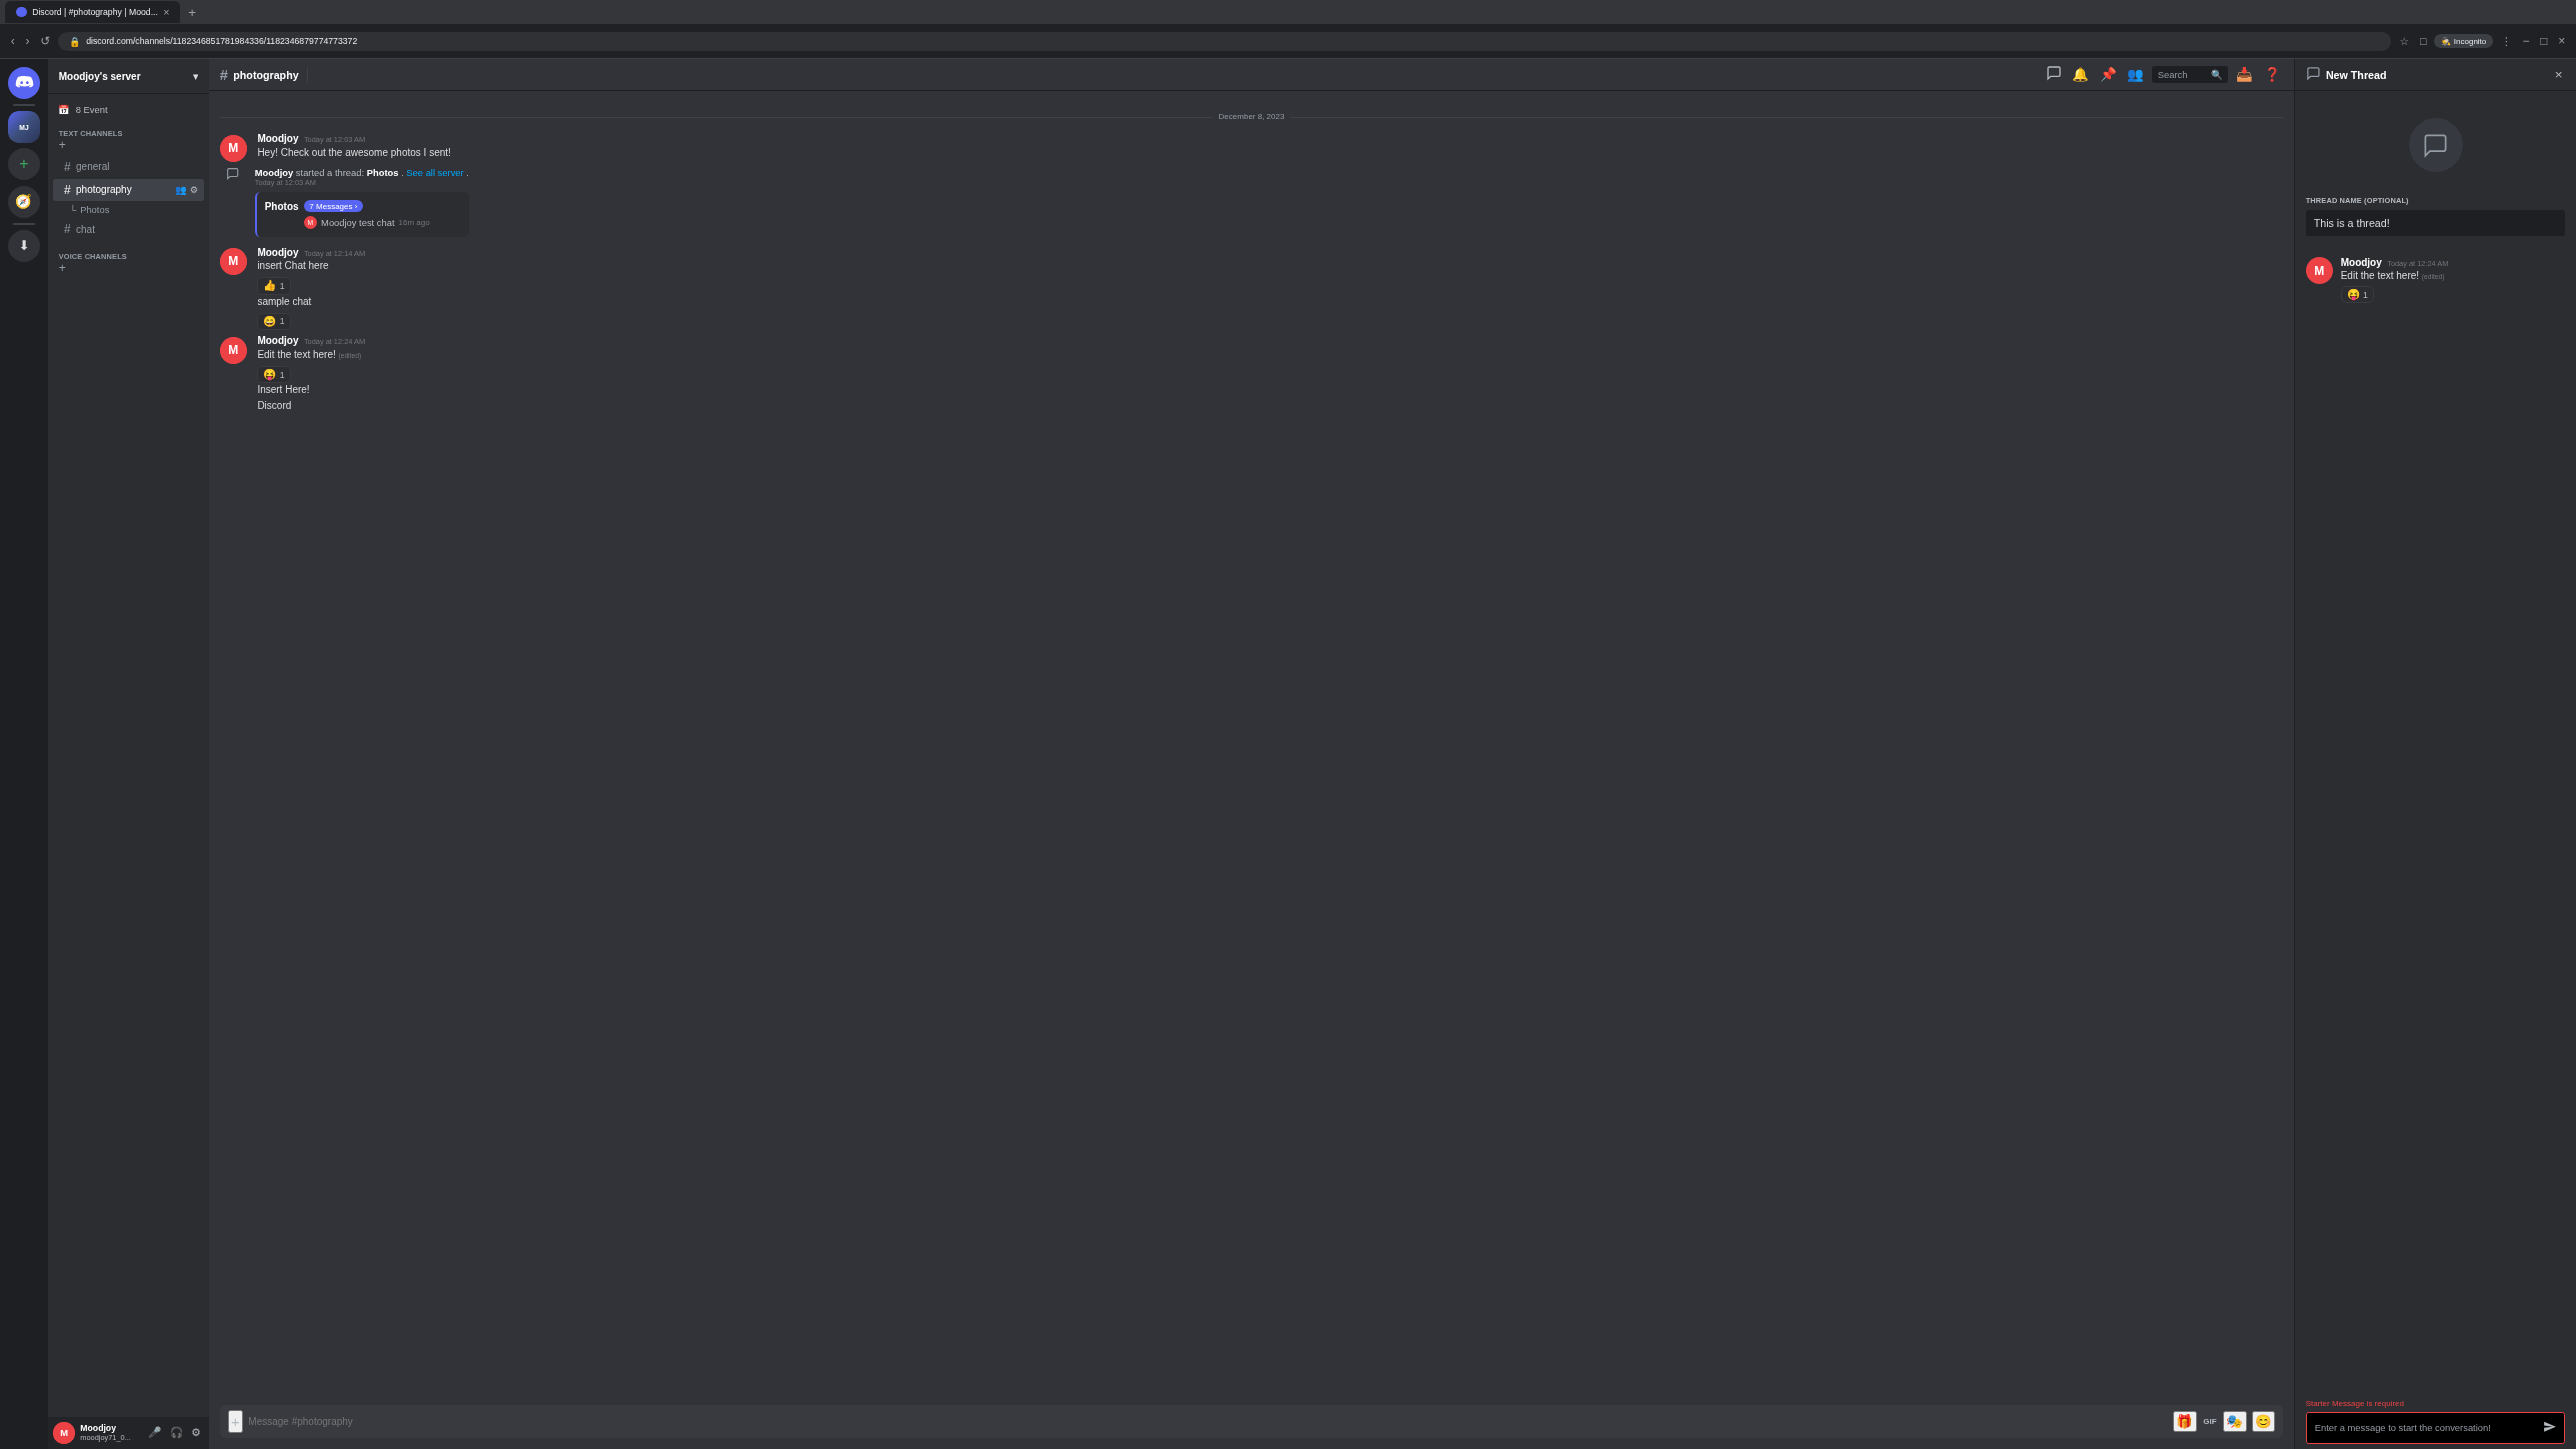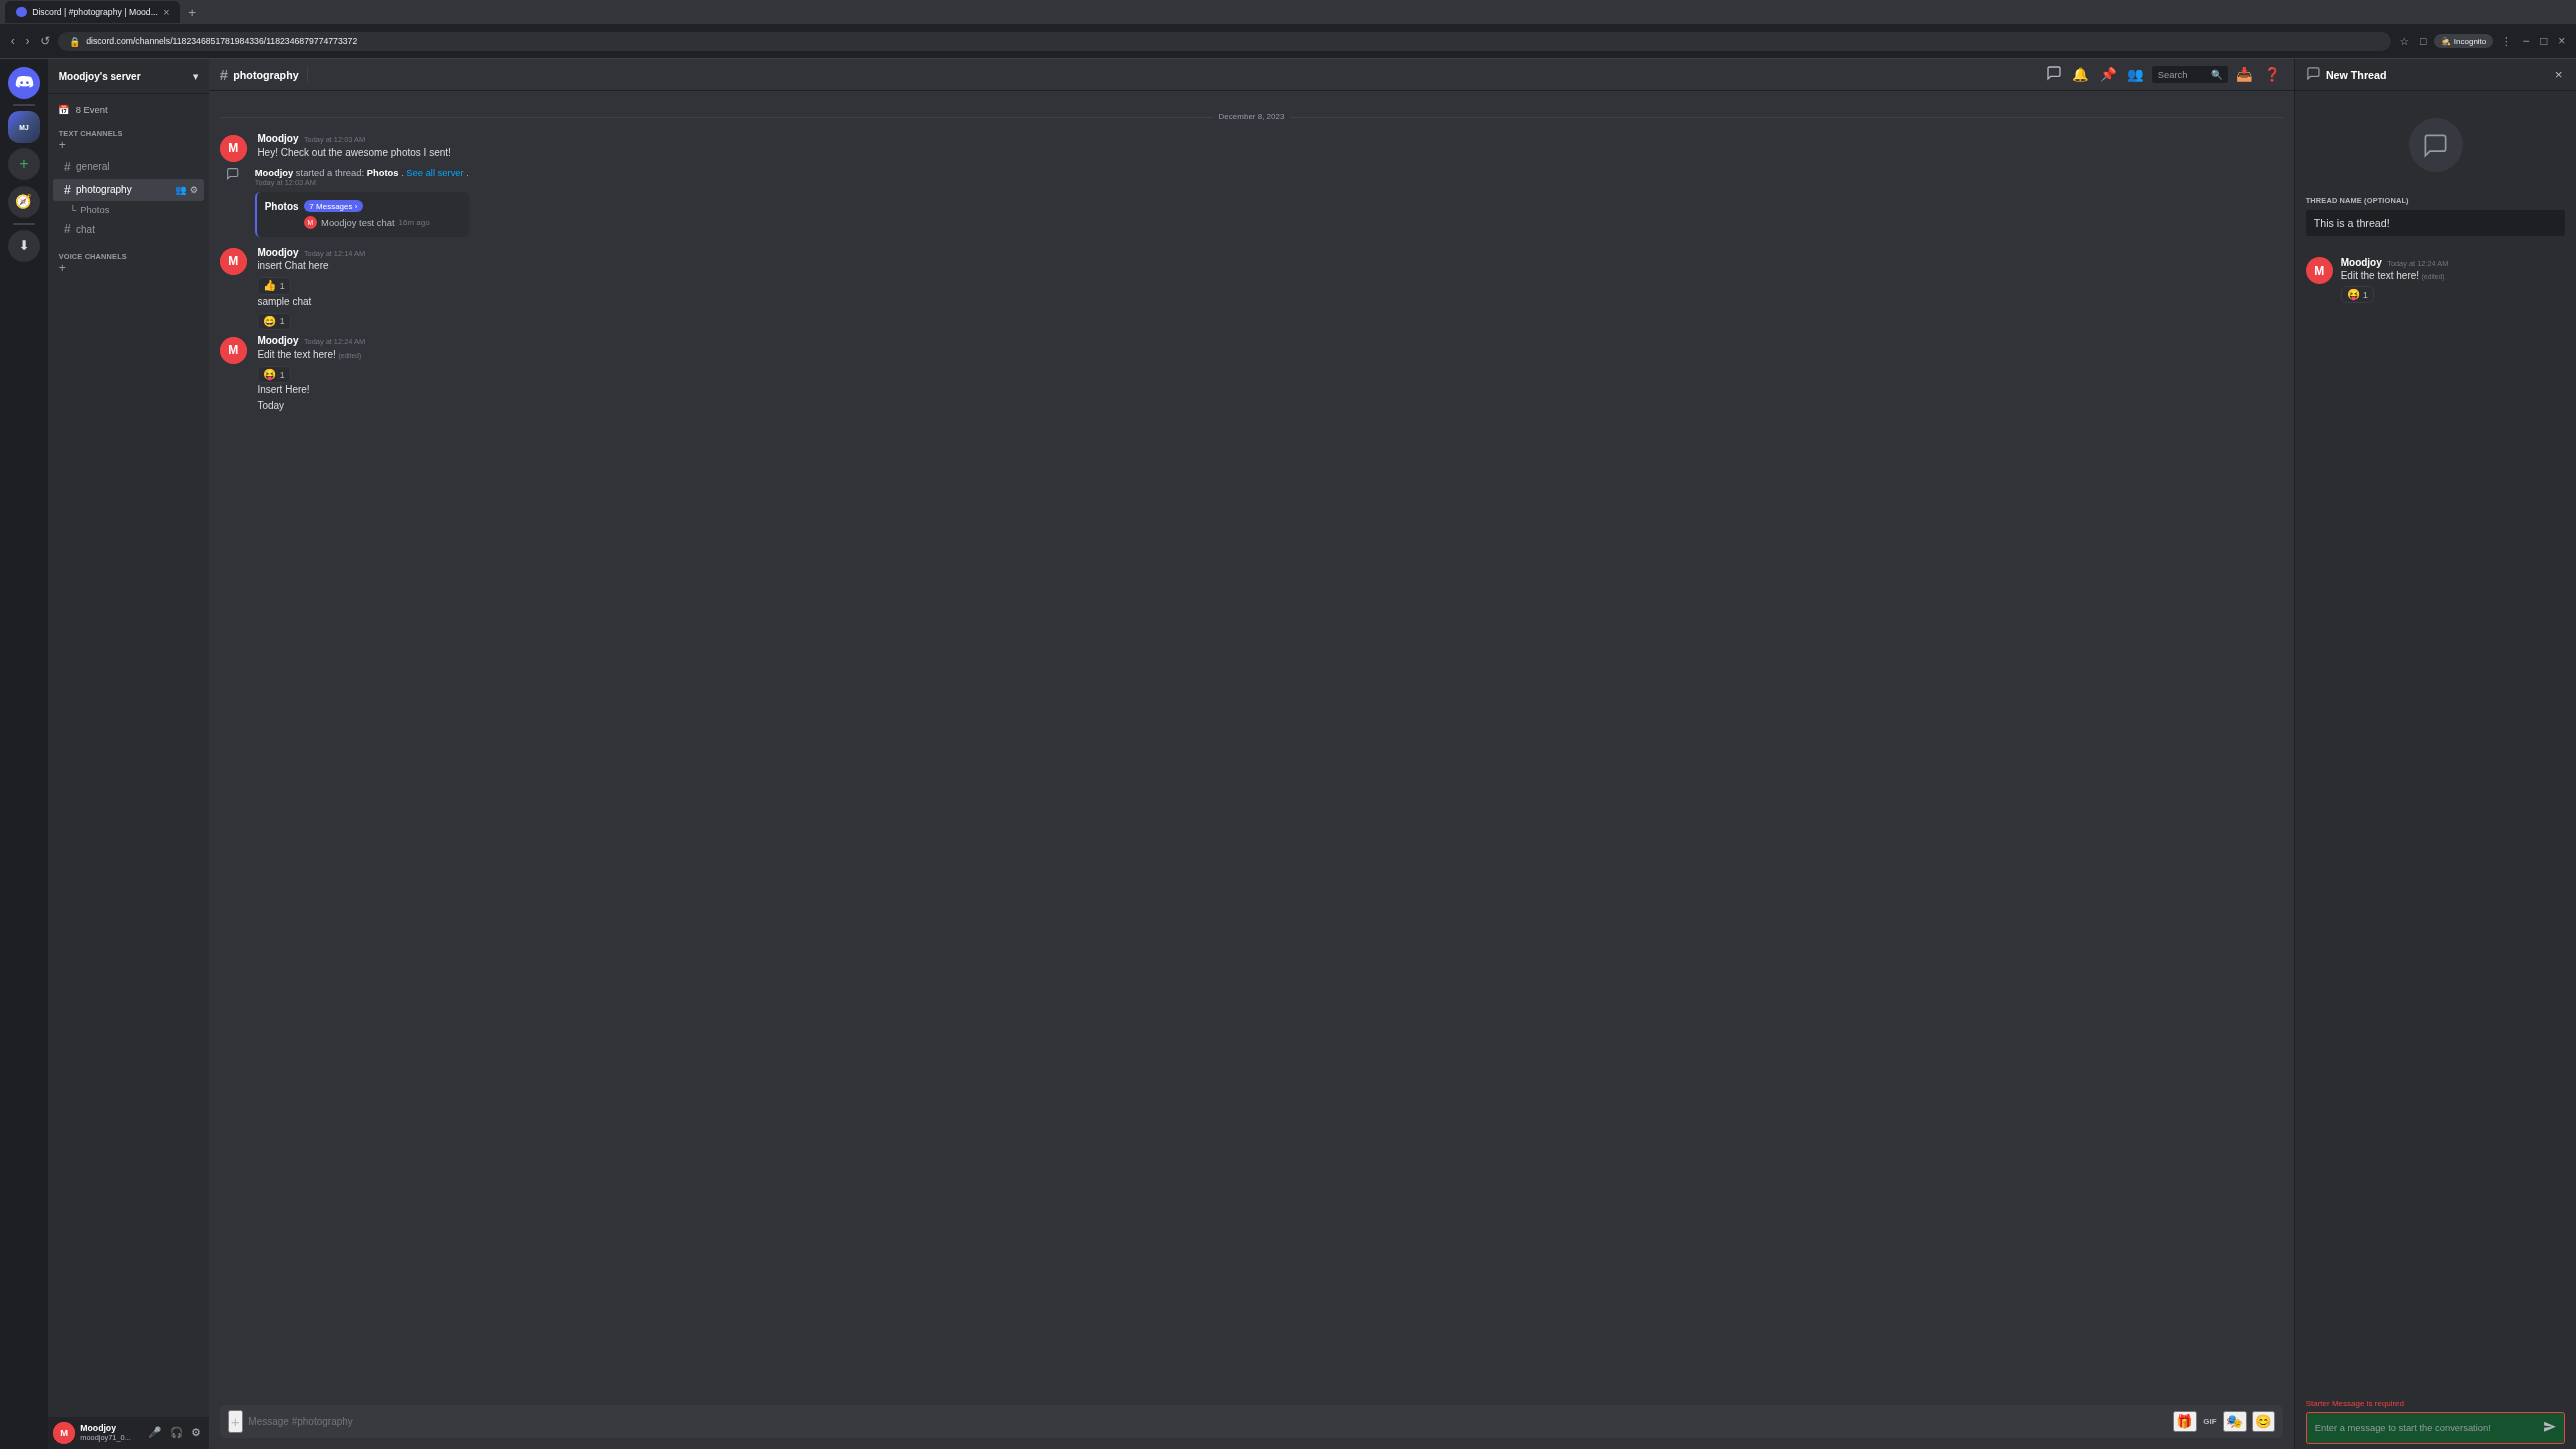--- a/index.html
+++ b/index.html
@@ -365,21 +365,21 @@
           <div class="message-text message-line">
             Edit the text here!<span class="edited-tag">(edited)</span>
           </div>
           <div>
             <span class="reaction">
               <span class="reaction-emoji">😝</span>
               <span class="reaction-count">1</span>
             </span>
           </div>
           <div class="message-text message-line">Insert Here!</div>
-          <div class="message-text message-line">Today</div>
+          <div class="message-text message-line">Discord</div>
         </div>
       </div>
     </div>
 
     <div class="message-input-area">
       <div class="message-input-box">
         <button class="input-add-btn">+</button>
         <input type="text" class="message-input" placeholder="Message #photography" style="">
         <button class="input-action-btn">🎁</button>
         <button class="input-action-btn" style="font-size:8px;font-weight:700;color:#b5bac1;background:transparent;border:none;cursor:pointer;">GIF</button>
@@ -427,21 +427,21 @@
               <span class="reaction-emoji">😝</span>
               <span class="reaction-count">1</span>
             </span>
           </div>
         </div>
       </div>
     </div>
 
     <div class="thread-starter-section">
       <div class="thread-starter-label">Starter Message is required</div>
-      <div style="background:#14532d;border:0.7px solid #ed4245;border-radius:2.7px;padding:6.7px 8px;display:flex;align-items:center;justify-content:space-between;">
+      <div style="background:#000000;border:0.7px solid #ed4245;border-radius:2.7px;padding:6.7px 8px;display:flex;align-items:center;justify-content:space-between;">
         <span style="color:#949ba4;font-size:9.4px;">Enter a message to start the conversation!</span>
         <button class="send-btn">
           <svg width="13.4" height="13.4" viewBox="0 0 24 24" fill="#b5bac1">
               <path d="M2.01 21L23 12 2.01 3 2 10l15 2-15 2z"></path>
             </svg>
         </button>
       </div>
     </div>
   </div>
 

